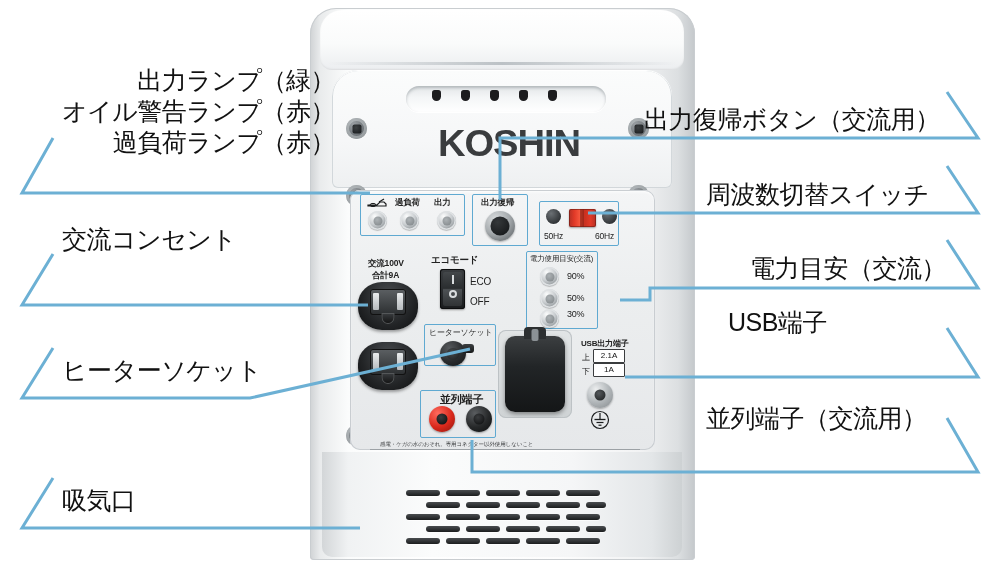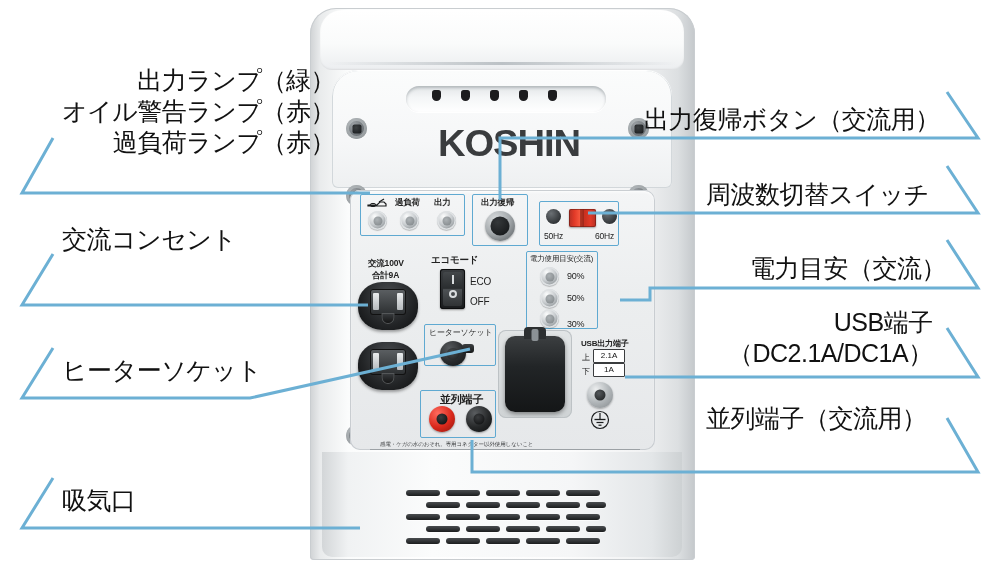--- a/index.html
+++ b/index.html
@@ -294,21 +294,21 @@
       <div class="lbl" style="left:120px;top:86px;font-size:10px">ECO</div>
       <div class="lbl" style="left:120px;top:106px;font-size:10px">OFF</div>
 
       <div class="hl" style="left:176px;top:61px;width:72px;height:78px"></div>
       <div class="lbl" style="left:180px;top:64px;font-size:7.5px">電力使用目安(交流)</div>
       <div class="led" style="left:190px;top:77px"></div>
       <div class="lbl" style="left:217px;top:81px;font-size:9px">90%</div>
       <div class="led" style="left:190px;top:99px"></div>
       <div class="lbl" style="left:217px;top:103px;font-size:9px">50%</div>
       <div class="led" style="left:190px;top:119px"></div>
-      <div class="lbl" style="left:217px;top:129px;font-size:9px">30%</div>
+      <div class="lbl" style="left:217px;top:119px;font-size:9px">30%</div>
 
       <div class="hl" style="left:74px;top:134px;width:72px;height:42px"></div>
       <div class="lbl" style="left:79px;top:137px;font-size:8px">ヒーターソケット</div>
       <div class="heater" style="left:90px;top:149px">
         <div class="cap"></div>
         <div class="tab"></div>
       </div>
 
       <div class="usb-plate" style="left:148px;top:140px"></div>
       <div class="usb-cover" style="left:155px;top:146px">
@@ -413,20 +413,19 @@
   <div class="cal-text cal-l" style="left:62px;top:485px">吸気口</div>
 
   <div class="cal-text cal-r" style="left:644px;top:104px">出力復帰ボタン（交流用）</div>
 
   <div class="cal-text cal-r" style="left:706px;top:179px">周波数切替スイッチ</div>
 
   <div class="cal-text cal-r" style="left:750px;top:253px">電力目安（交流）</div>
 
   <div class="cal-text cal-r" style="left:728px;top:307px">
     <div>USB端子</div>
-    <div>（DC2.1A/DC1A）</div>
   </div>
 
   <div class="cal-text cal-r" style="left:706px;top:403px">
     <div>並列端子（交流用）</div>
   </div>
 
 </div>
 
 </body></html>

